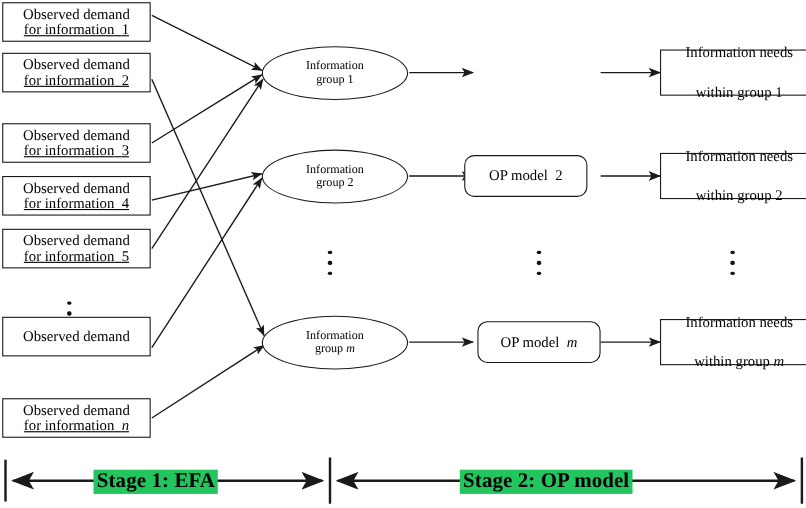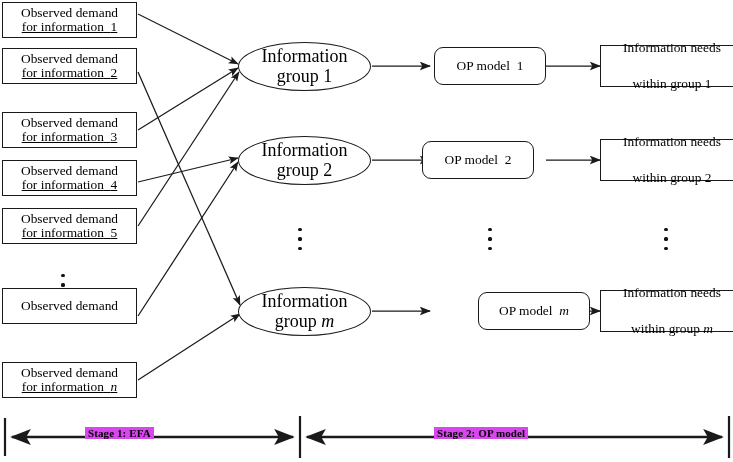--- a/index.html
+++ b/index.html
@@ -45,21 +45,21 @@
     width: 133px; height: 49px;
     border: 1.5px solid #1a1a1a;
     border-radius: 50%;
     background: #fff;
     box-sizing: border-box;
     display: flex;
     flex-direction: column;
     align-items: center;
     justify-content: center;
     line-height: 1.06;
-    font-size: 18px;
+    font-size: 11px;
     z-index: 3;
   }
   
   .op-box {
     position: absolute;
     width: 112px; height: 38px;
     border: 1.4px solid #1a1a1a;
     border-radius: 9px;
     background: #fff;
     box-sizing: border-box;
@@ -101,23 +101,23 @@
     display: block;
     width: 3.2px; height: 3.2px;
     background: #111;
     border-radius: 50%;
   }
   
   .stage-label {
     position: absolute;
     font-family: "Liberation Serif", serif;
     font-weight: bold;
-    font-size: 11px;
+    font-size: 19px;
     white-space: nowrap;
-    background: #d946ef;
+    background: #22c55e;
     padding: 0 3px;
     z-index: 4;
     letter-spacing: 0.1px;
   }
 </style>
 </head>
 <body>
 
 <div id="stage">
 
@@ -217,27 +217,24 @@
     <span>Information</span>
     <span><span>group</span> <span class="ital">m</span></span>
   </div>
 
   <div class="vdots" style="left:297px; top:228px;">
     <i></i>
       <i></i>
       <i></i>
   </div>
 
-  <div class="op-box" style="left:434px; top:47px;">
-    <span><span>OP model</span>&nbsp; <span>1</span></span>
-  </div>
   <div class="op-box" style="left:422px; top:141px;">
     <span><span>OP model</span>&nbsp; <span>2</span></span>
   </div>
-  <div class="op-box" style="left:434px; top:292px;margin-left:44px;">
+  <div class="op-box" style="left:434px; top:292px;">
     <span><span>OP model</span>&nbsp; <span class="ital">m</span></span>
   </div>
 
   <div class="vdots" style="left:487px; top:228px;">
     <i></i>
       <i></i>
       <i></i>
   </div>
 
   <div class="need-box" style="left:600px; top:45px;">
@@ -253,15 +250,15 @@
     <span class="l2"><span>within group</span> <span class="ital">m</span></span>
   </div>
 
   <div class="vdots" style="left:663px; top:228px;">
     <i></i>
       <i></i>
       <i></i>
   </div>
 
   <div class="stage-label" style="left:85px; top:427px;">Stage 1: EFA</div>
-  <div class="stage-label" style="left:434px; top:427px;">Stage 2: OP model</div>
+  <div class="stage-label" style="left:418px; top:427px;">Stage 2: OP model</div>
 
 </div>
 
 </body></html>

